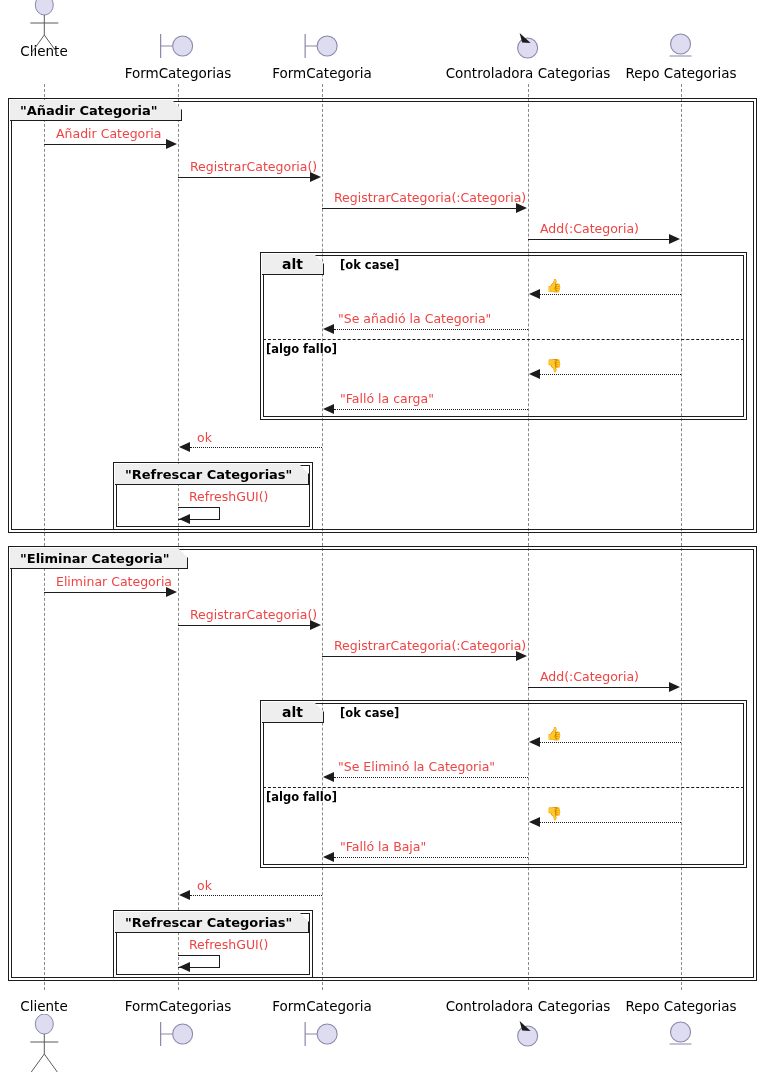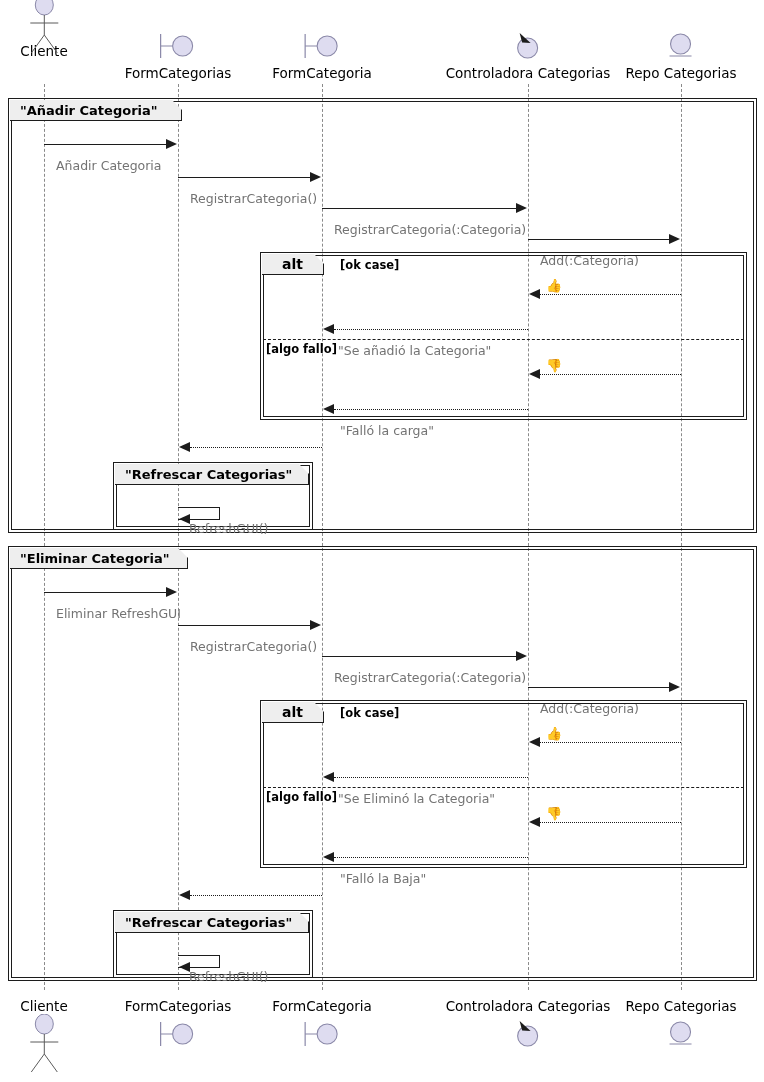--- a/index.html
+++ b/index.html
@@ -116,24 +116,23 @@
     border-left: 11px solid #1c1c1c;
   }
   .arrow-left {
     border-top: 5px solid transparent;
     border-bottom: 5px solid transparent;
     border-right: 11px solid #1c1c1c;
   }
   .msg-label {
     position: absolute;
     font-size: 12.5px;
-    color: #737373;
+    color: #ef4444;
     white-space: nowrap;
     line-height: 14px;
-    margin-top: 32px;
   }
 
   
   .self-msg {
     position: absolute;
     border: 1.4px solid #1c1c1c;
     border-left: none;
     box-sizing: border-box;
     background: transparent;
   }
@@ -265,21 +264,21 @@
   <div class="frame-tab" style="left:115px; top:464px; width:194px;">"Refrescar Categorias"</div>
 
   <div class="msg-label" style="left:189px; top:490px;">RefreshGUI()</div>
   <div class="self-msg" style="left:178px; top:507px; width:42px; height:13px;"></div>
   <div class="arrow-head arrow-left" style="left:179px; top:514px;"></div>
 
   <div class="frame" style="left:8px; top:546px; width:749px; height:435px;"></div>
   <div class="frame-inner-border" style="left:11px; top:549px; width:743px; height:429px;"></div>
   <div class="frame-tab" style="left:10px; top:548px; width:178px;">"Eliminar Categoria"</div>
 
-  <div class="msg-label" style="left:56px; top:575px;">Eliminar RefreshGUI</div>
+  <div class="msg-label" style="left:56px; top:575px;">Eliminar Categoria</div>
   <div class="msg-line" style="left:44px; top:592px; width:123px;"></div>
   <div class="arrow-head arrow-right" style="left:166px; top:587px;"></div>
 
   <div class="msg-label" style="left:190px; top:608px;">RegistrarCategoria()</div>
   <div class="msg-line" style="left:178px; top:625px; width:133px;"></div>
   <div class="arrow-head arrow-right" style="left:310px; top:620px;"></div>
 
   <div class="msg-label" style="left:334px; top:639px;">RegistrarCategoria(:Categoria)</div>
   <div class="msg-line" style="left:322px; top:656px; width:195px;"></div>
   <div class="arrow-head arrow-right" style="left:516px; top:651px;"></div>

